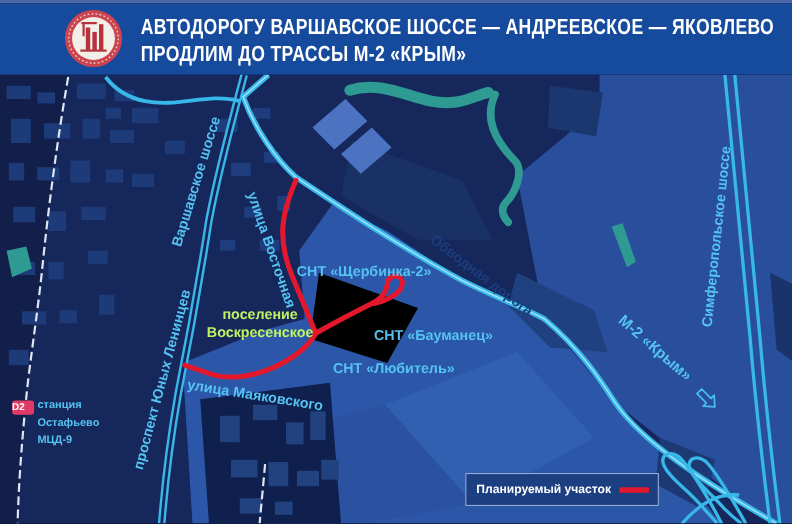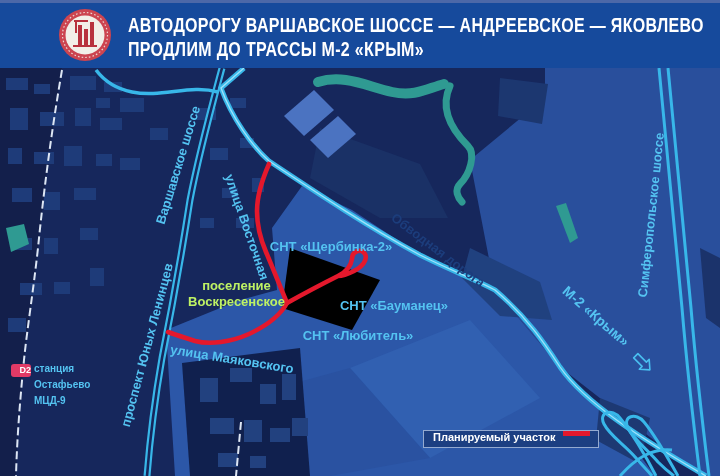--- a/index.html
+++ b/index.html
@@ -14,24 +14,24 @@
   .map{position:absolute;top:68px;left:0;width:720px;height:408px;background:#16275c;}
   .map svg.base{position:absolute;left:0;top:0;}
   .lbl{position:absolute;color:#54c3f1;font-weight:bold;font-size:13px;white-space:nowrap;}
   .lbl.dark{color:#1c3d7c;}
   .lbl.big{font-size:14px;}
   .poselenie{position:absolute;left:188px;top:210px;color:#bef264;font-weight:bold;
              font-size:13px;line-height:16px;white-space:nowrap;text-align:center;}
   .station{position:absolute;left:34px;top:293px;color:#54c3f1;font-weight:bold;
            font-size:10px;line-height:16px;white-space:nowrap;}
   .badge-d2{position:absolute;left:11px;top:296px;width:20px;height:13px;background:#e13a66;
-            color:#fff;font-weight:bold;font-size:9px;line-height:13px;text-align:right;
+            color:#fff;font-weight:bold;font-size:9px;line-height:13px;text-align:left;
             border-radius:3px;}
-  .legend{position:absolute;left:423px;top:362px;width:176px;height:18px;background:#1c3f82;
-          border:1px solid #94aad0;box-sizing:border-box;display:flex;align-items:flex-start;
+  .legend{position:absolute;left:423px;top:362px;width:176px;height:30px;background:#1c3f82;
+          border:1px solid #94aad0;box-sizing:border-box;display:flex;align-items:center;
           padding:0 9px;gap:7px;}
   .legend .txt{color:#ffffff;font-weight:bold;font-size:11px;white-space:nowrap;}
   .legend .swatch{width:27px;height:5px;background:#e4182c;flex:none;}
 </style>
 </head>
 <body>
 
 <div class="stage">
   <div class="topstrip"></div>
 

